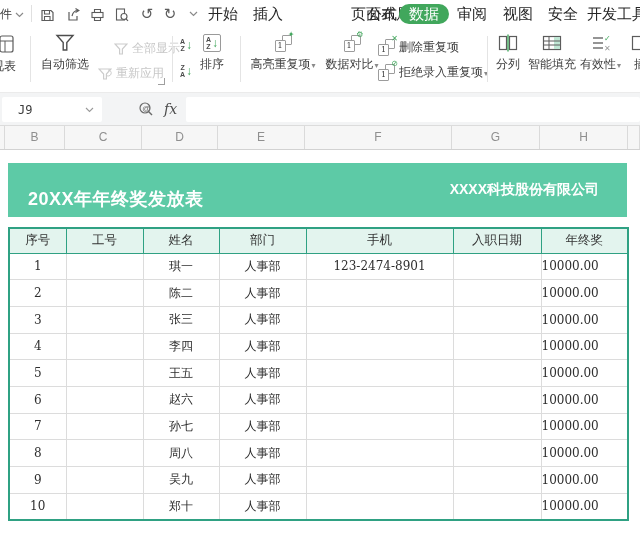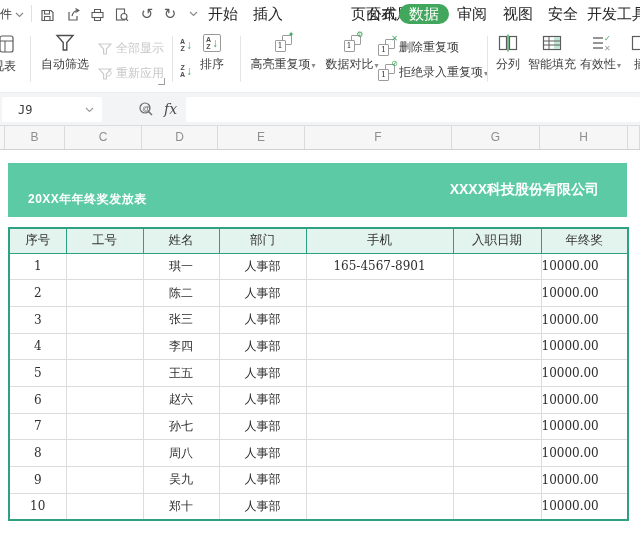--- a/index.html
+++ b/index.html
@@ -50,21 +50,21 @@
     font-family:"DejaVu Sans",sans-serif;font-size:12px;padding:0 6px;}
   #zoom-icon{position:absolute;left:138px;top:8px;}
 
   
   #colheaders{position:absolute;top:126px;left:0;width:640px;height:24px;background:#f6f6f6;border-bottom:1px solid #d2d2d2;display:flex;}
   .colh{border-right:1px solid #dadada;color:#8f8f8f;text-align:center;line-height:23px;font-size:12px;flex:0 0 auto;}
 
   
   #sheet{position:absolute;top:150px;left:0;width:640px;height:389px;background:#fff;}
   #banner{position:absolute;left:8px;top:13px;width:619px;height:54px;background:var(--green);color:#fff;display:flex;align-items:center;}
-  #banner .title{font-size:12px;font-weight:bold;margin-left:20px;letter-spacing:0.5px;margin-top:18px;}
+  #banner .title{font-size:18px;font-weight:bold;margin-left:20px;letter-spacing:0.5px;margin-top:18px;}
   #banner .company{font-size:14px;margin-left:auto;margin-right:28px;font-weight:bold;}
   #bonus-table{position:absolute;left:8px;top:77px;width:619px;border-collapse:collapse;table-layout:fixed;
     font-family:"DejaVu Serif",serif;font-size:12px;color:#2e2e2e;border:2px solid var(--teal);}
   #bonus-table th{background:var(--mint);border:1px solid var(--teal);font-weight:normal;height:25px;font-size:12.5px;color:#333;}
   #bonus-table td{border:1px solid #dcdcdc;height:26.7px;text-align:center;background:#fff;overflow:hidden;white-space:nowrap;}
   #bonus-table tbody tr:first-child td{border-top:1px solid var(--teal);}
   #bonus-table td.num{text-align:left;padding-right:8px;}
 </style>
 </head>
 <body>
@@ -138,21 +138,21 @@
 
   <div class="vsep" style="left:30px"></div>
 
   <div class="bigbtn" style="left:37px;top:6px;width:56px">
     <svg width="20" height="18">
         <polygon points="2,1.5 18,1.5 11.8,8.5 11.8,16 8.2,16 8.2,8.5" fill="#fff" stroke="#4e4e4e" stroke-width="1.4"></polygon>
       </svg>
     <span class="lbl">自动筛选</span>
   </div>
 
-  <div class="smallbtn disabled" style="left:98px;top:12px">
+  <div class="smallbtn disabled" style="left:114px;top:12px">
     <svg width="14" height="12">
         <polygon points="1,1 13,1 8.4,6 8.4,11 5.6,11 5.6,6" fill="none" stroke="#cccccc" stroke-width="1.2"></polygon>
       </svg>
     <span>全部显示</span>
   </div>
   <div class="smallbtn disabled" style="left:98px;top:37px">
     <svg width="14" height="12">
         <polygon points="1,1 13,1 8.4,6 8.4,11 5.6,11 5.6,6" fill="none" stroke="#cccccc" stroke-width="1.2"></polygon>
         <path d="M10 2 a3 3 0 1 1 -2 5" fill="none" stroke="#cccccc" stroke-width="1"></path>
       </svg>
@@ -313,21 +313,21 @@
           <th>入职日期</th>
           <th>年终奖</th>
         </tr>
       </thead>
     <tbody>
         <tr>
           <td>1</td>
           <td></td>
           <td>琪一</td>
           <td>人事部</td>
-          <td>165-4567-8901</td>
+          <td>123-2474-8901</td>
           <td></td>
           <td class="num">10000.00</td>
         </tr>
         <tr>
           <td>2</td>
           <td></td>
           <td>陈二</td>
           <td>人事部</td>
           <td></td>
           <td></td>

